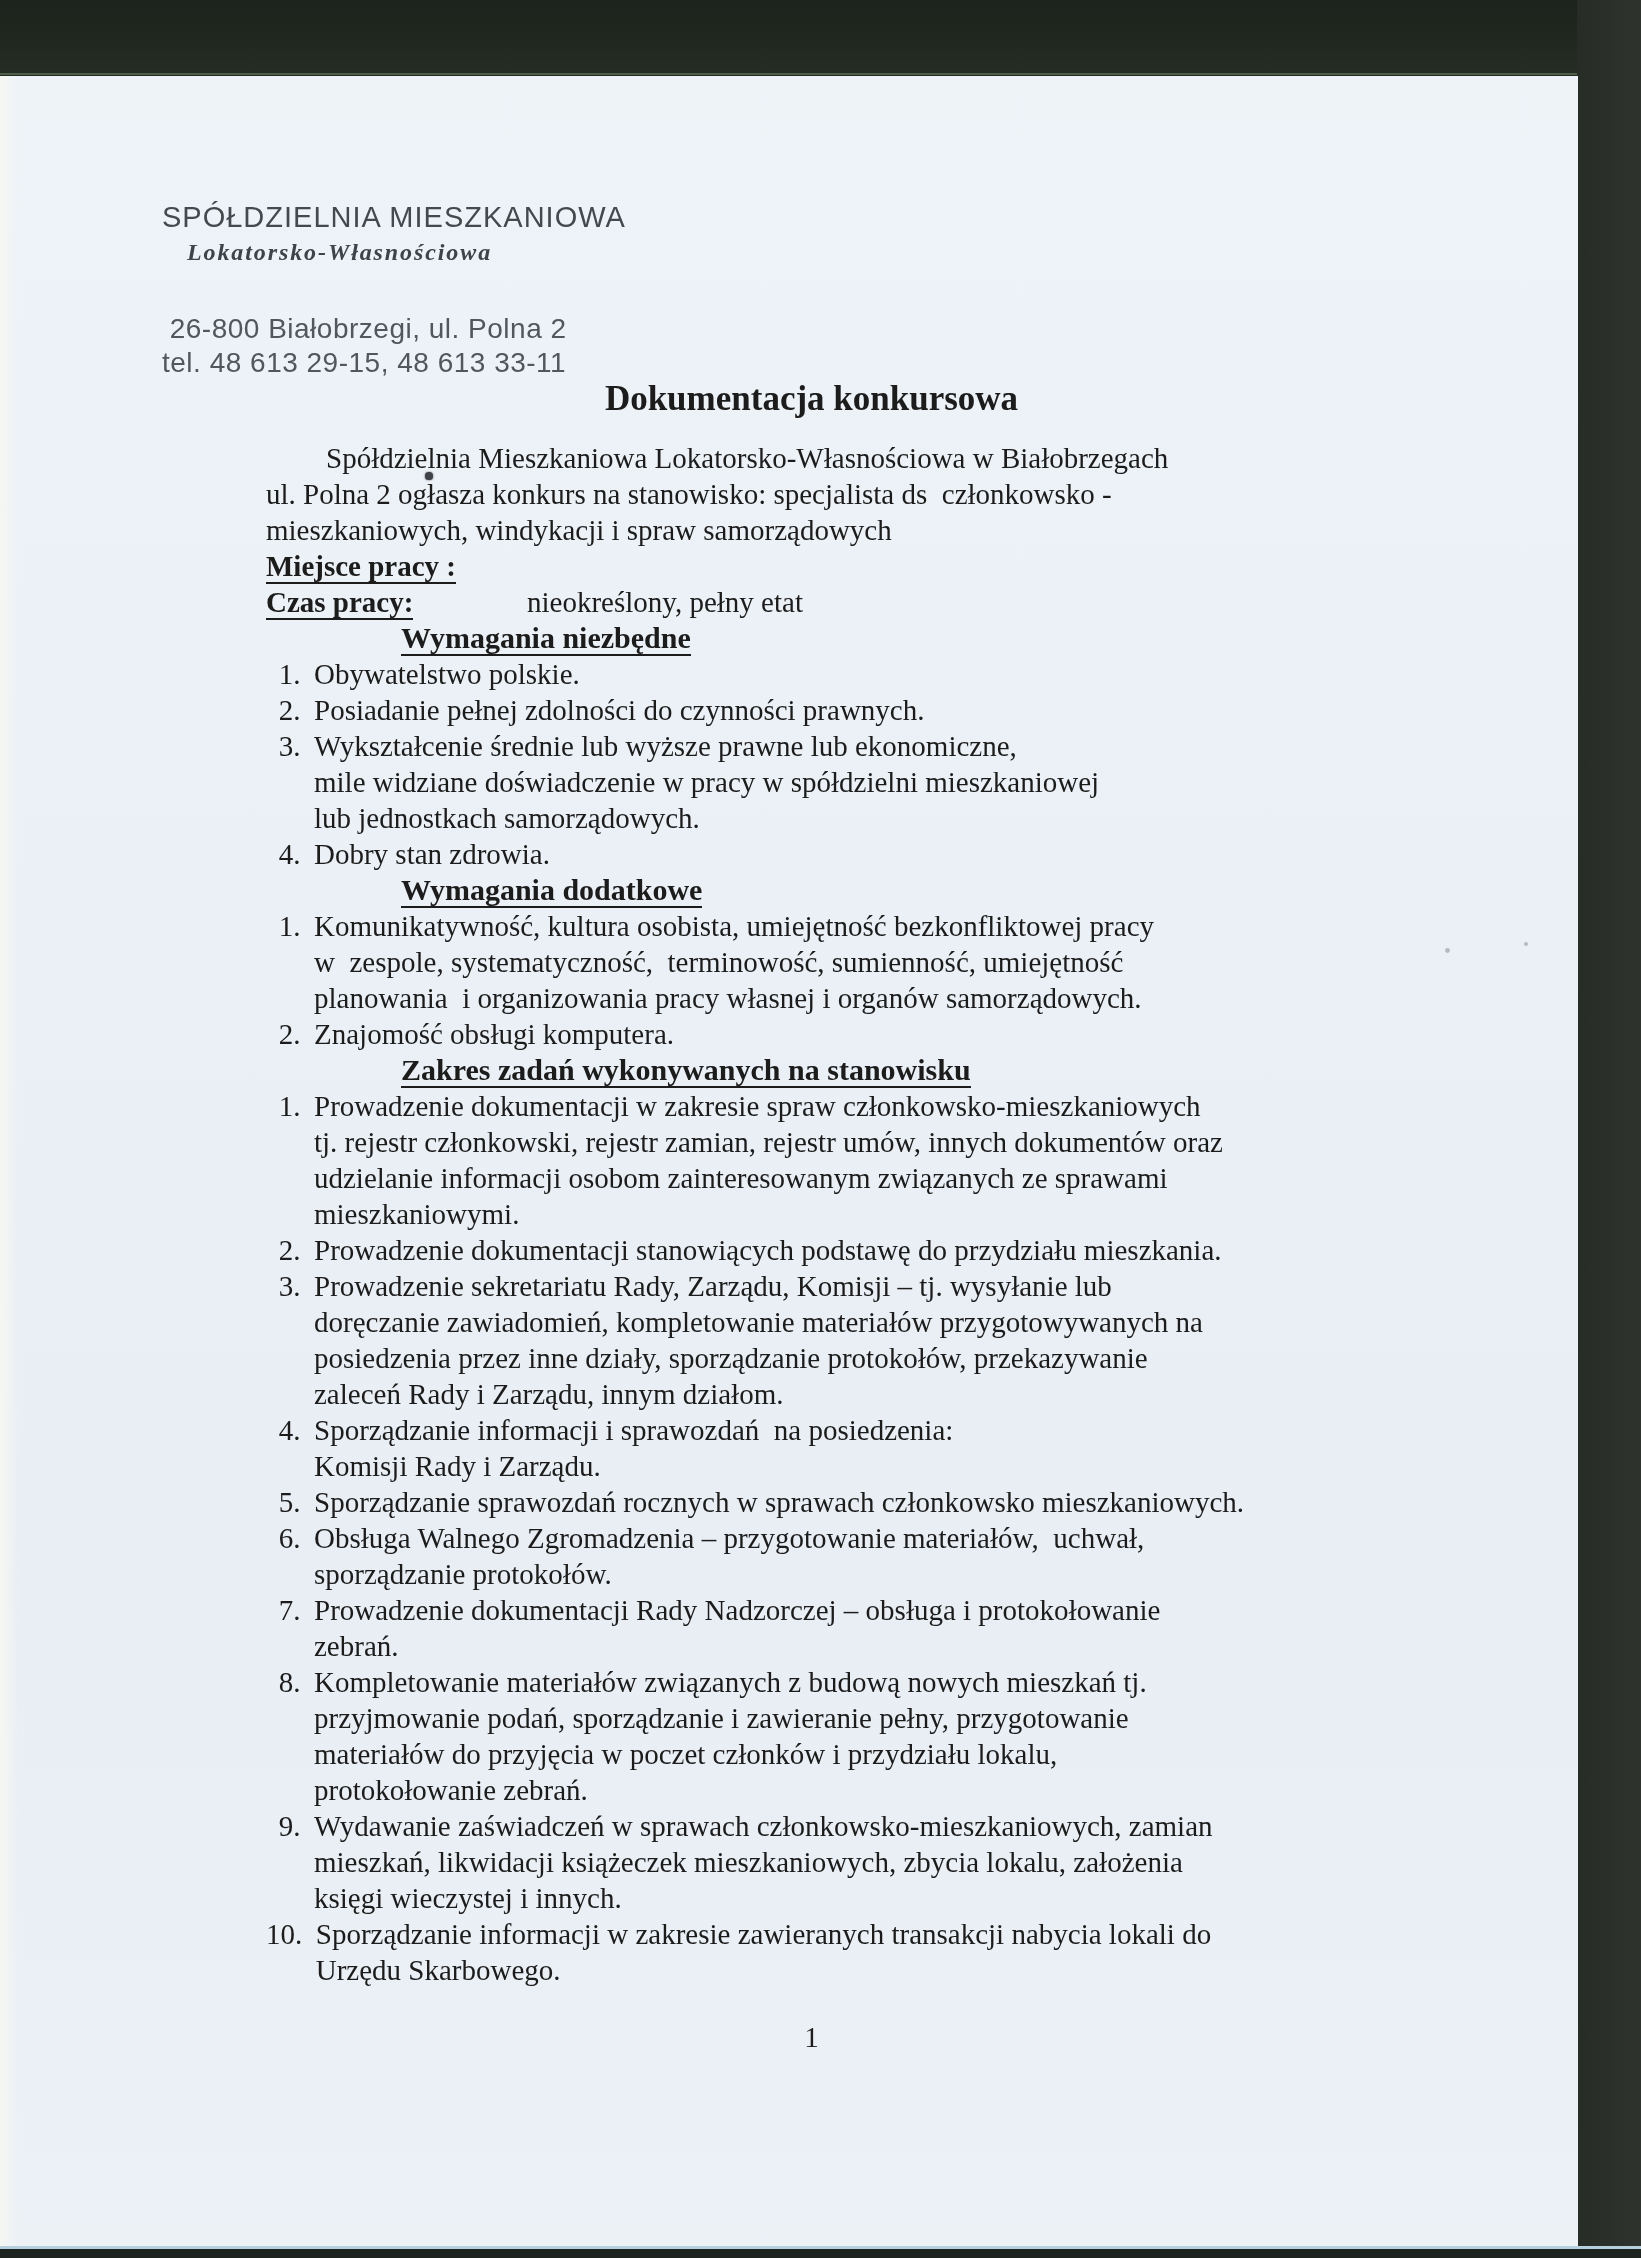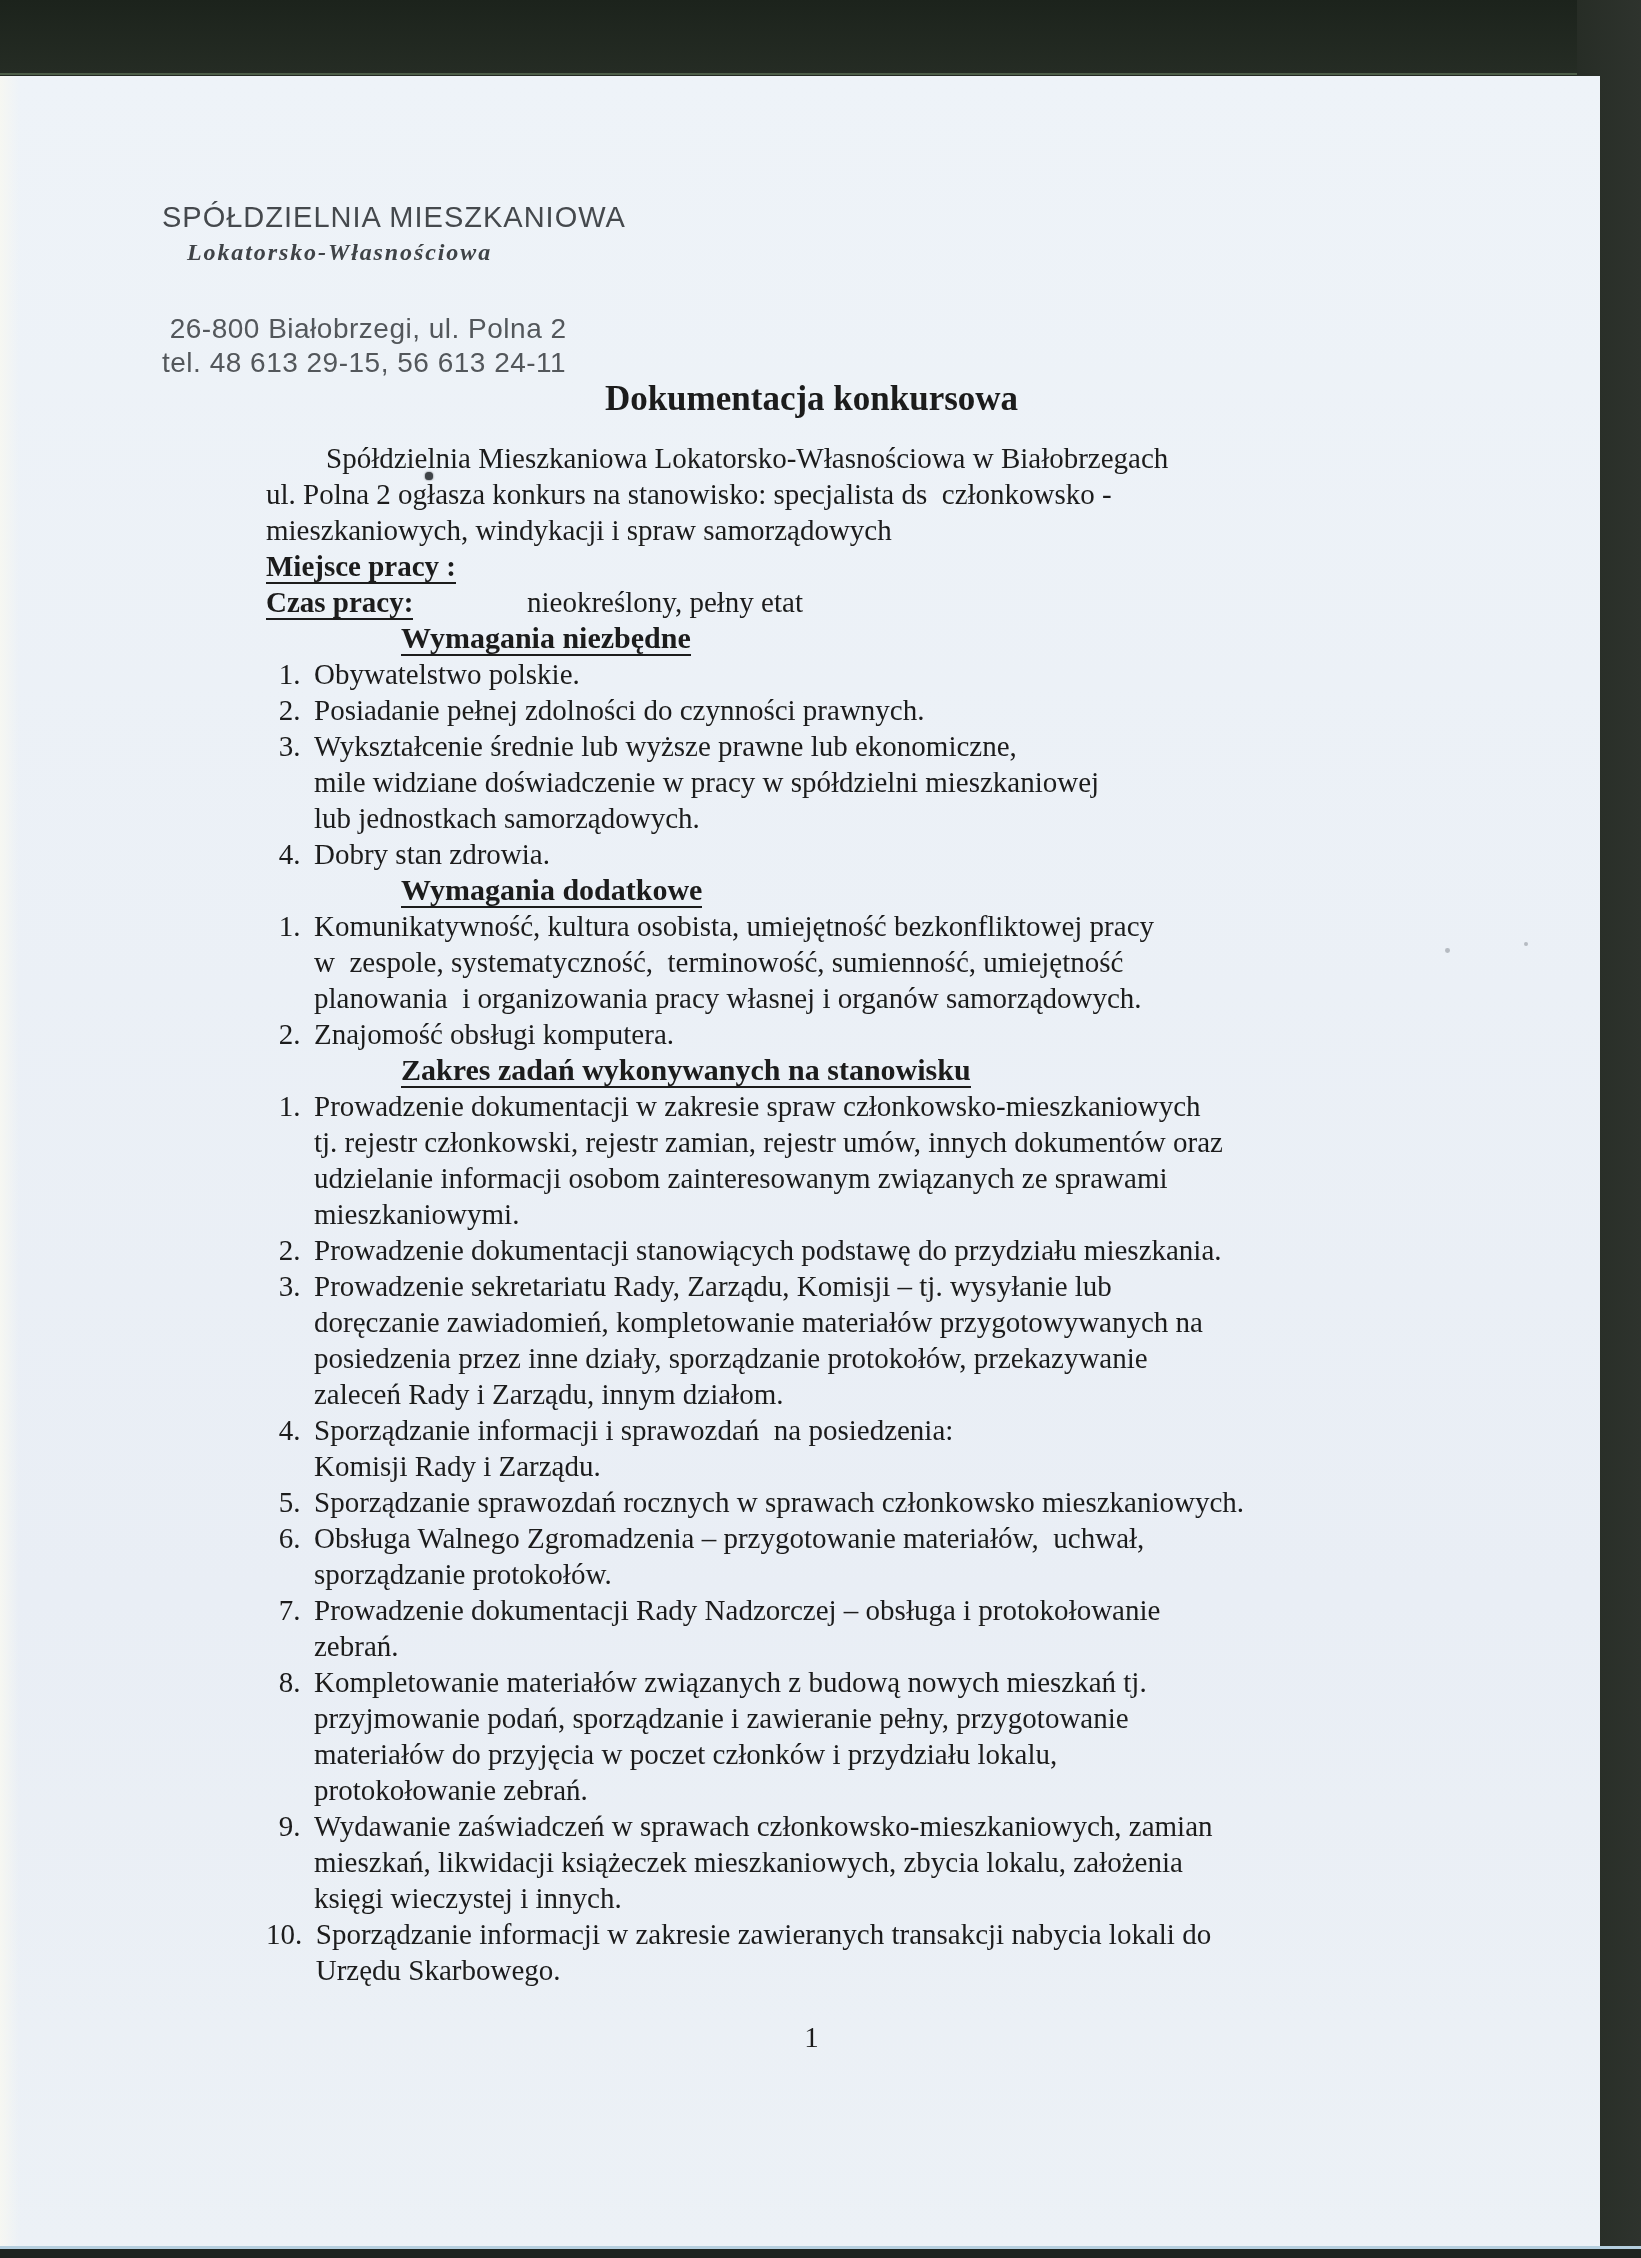--- a/index.html
+++ b/index.html
@@ -18,21 +18,20 @@
     position:absolute; right:0; top:0; width:64px; height:2258px;
     background: linear-gradient(90deg, #272d26, #2e332d);
   }
   .bar-bottom {
     position:absolute; left:0; bottom:0; width:1641px; height:8.7px;
     background:#1d2420; border-top:3.9px solid #b5cfdf;
   }
   .paper {
     position:absolute; left:0; top:76px; width:1578px; height:2170px;
     background: linear-gradient(180deg, var(--paper, #eef3f8) 0%, #e9eef5 70%, #ecf1f6 100%);
-    padding-left: 22px;
   }
   .paper::before {
     content:""; position:absolute; left:0; top:0; bottom:0; width:19.3px;
     background: linear-gradient(90deg, #f6f7f2, rgba(246,247,242,0));
   }
 
   
   .stamp { position:absolute; left:162px; top:124px; color: var(--stamp-ink, #4c5156); }
   .stamp .s1 {
     font-family:"Liberation Sans", sans-serif; font-size:29px; line-height:35px;
@@ -91,21 +90,21 @@
 <div class="scan">
   <div class="bar-top"></div>
   <div class="bar-right"></div>
 
   <div class="paper">
 
     <div class="stamp">
       <div class="s1">SPÓŁDZIELNIA MIESZKANIOWA</div>
       <div class="s2">Lokatorsko-Własnościowa</div>
       <div class="s3">26-800 Białobrzegi, ul. Polna 2</div>
-      <div class="s4">tel. 48 613 29-15, 56 613 24-11</div>
+      <div class="s4">tel. 48 613 29-15, 48 613 33-11</div>
     </div>
 
     <div class="dot-artifact"></div>
     <div class="speck a"></div>
     <div class="speck b"></div>
 
     <div class="content">
       <h1 class="doc-title">Dokumentacja konkursowa</h1>
 
       <p class="intro">Spółdzielnia Mieszkaniowa Lokatorsko-Własnościowa w Białobrzegach

